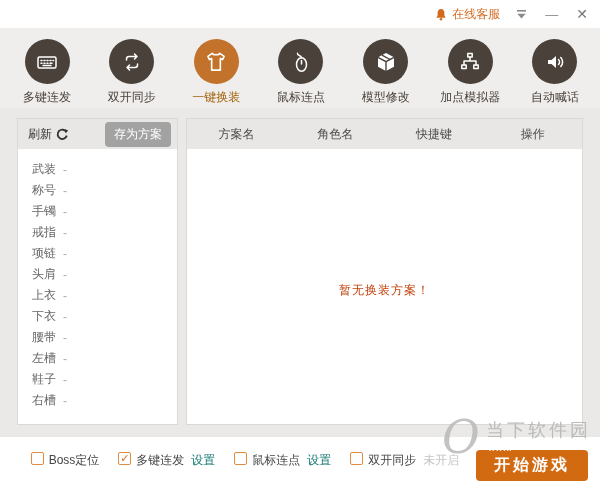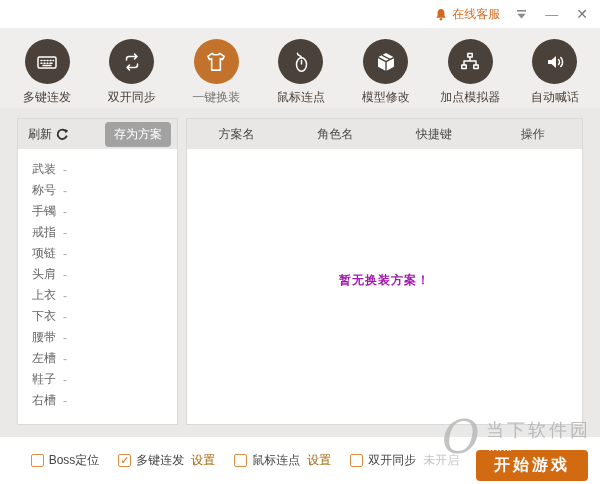--- a/index.html
+++ b/index.html
@@ -16,21 +16,21 @@
 
   
   .toolbar { height:80px; background:#efeeec; display:flex; justify-content:space-between;
              padding:0 10px 0 12px; }
   .tool { width:70px; display:flex; flex-direction:column; align-items:center;
           justify-content:flex-start; padding-top:11px; cursor:pointer; }
   .tool .circle { width:45px; height:45px; border-radius:50%; background:#4a413a;
                   display:flex; align-items:center; justify-content:center; }
   .tool.selected .circle { background:#c2722a; }
   .tool .tlabel { margin-top:5px; font-size:12px; color:#4a413a; white-space:nowrap; }
-  .tool.selected .tlabel { color:#737373; }
+  .tool.selected .tlabel { color:#a16207; }
 
   
   .content { height:329px; background:#ebe9e7; display:flex; gap:8px; padding:10px 17px 12px 17px; }
   .panel { background:#fff; border:1px solid #d9d9d9; }
 
   .sidebar { width:161px; flex:none; display:flex; flex-direction:column; }
   .side-header { height:30px; background:#e8e7e5; display:flex; align-items:center;
                  justify-content:space-between; padding:0 6px 0 10px; flex:none; }
   .refresh { display:flex; align-items:center; gap:4px; font-size:12px; color:#333; cursor:pointer; }
   .save-btn { background:#a2a2a2; color:#fff; border:none; font-size:12px;
@@ -39,31 +39,31 @@
   .slot-list { padding:10px 0 0 14px; }
   .slot { height:21px; display:flex; align-items:center; gap:7px; font-size:12px;
           color:#666; cursor:default;text-align:right; }
   .slot .dash { color:#aaa; }
 
   .main { flex:1; display:flex; flex-direction:column; }
   .table-header { height:30px; background:#e8e7e5; flex:none; display:grid;
                   grid-template-columns:repeat(4,1fr); align-items:center; }
   .th { text-align:center; font-size:12px; color:#4a4a4a; }
   .table-body { flex:1; position:relative; }
-  .empty-text { position:absolute; top:123px; left:0; width:100%; text-align:center;
-                font-size:12px; color:#a21caf; letter-spacing:1px;font-weight:bold; }
+  .empty-text { position:absolute; top:133px; left:0; width:100%; text-align:center;
+                font-size:12px; color:#c2410c; letter-spacing:1px; }
 
   
   .bottombar { height:47px; background:#fff; position:relative; display:flex;
                align-items:center; justify-content:center; gap:19px; padding-right:110px; }
-  .cbgroup { display:flex; align-items:center; gap:5px; font-size:12px; color:#444; cursor:pointer; }
+  .cbgroup { display:flex; align-items:flex-start; gap:5px; font-size:12px; color:#444; cursor:pointer; }
   .cbox { width:13px; height:13px; border:1px solid #df8c42; border-radius:2px; background:#fff;
           display:flex; align-items:center; justify-content:center; flex:none; }
   .cbox .tick { color:#d2691e; font-size:11px; line-height:1; font-weight:bold; }
-  .cblink { color:#a16207; margin-left:2px; }
+  .cblink { color:#0f766e; margin-left:2px; }
   .cbstatus { color:#c4c4c4; margin-left:2px; }
   .start-btn { position:absolute; right:12px; bottom:3px; width:112px; height:31px;
                background:#d26a12; color:#fff; font-size:16px; font-weight:bold;
                border:none; border-radius:4px; letter-spacing:3px; cursor:pointer;
                font-family:"Liberation Sans","DejaVu Sans",sans-serif; }
 
   
   .watermark { position:absolute; right:4px; bottom:20px; width:150px; height:48px;
                pointer-events:none; z-index:5; }
   .wm-o { position:absolute; left:-4px; top:-6px; font-family:"DejaVu Serif",serif;

